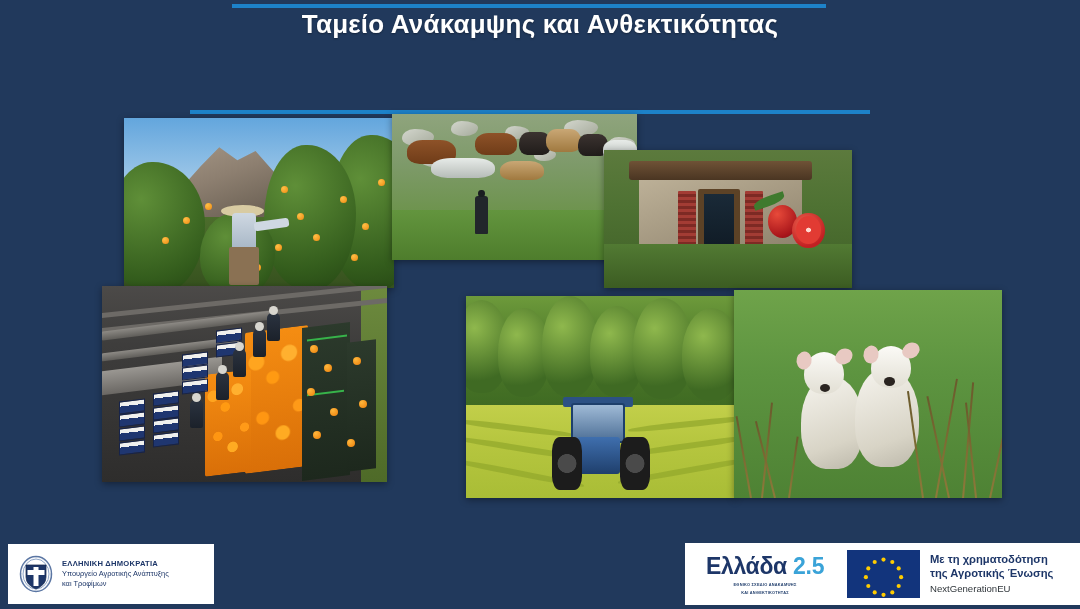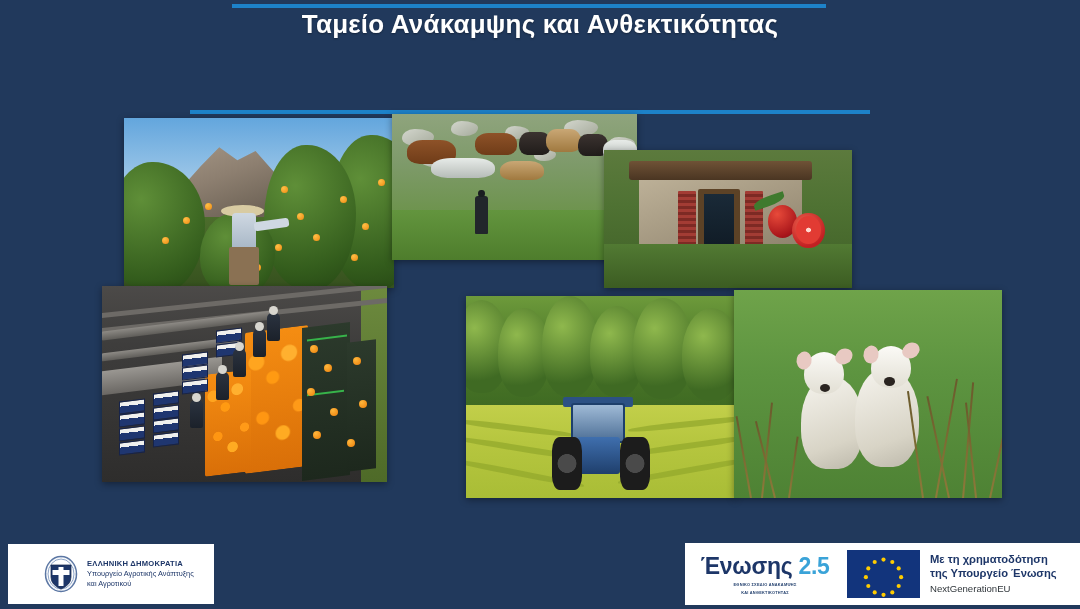--- a/index.html
+++ b/index.html
@@ -316,21 +316,21 @@
   .logo-panel {
     position: absolute;
     background: #ffffff;
   }
   #panel-ministry { left: 8px; top: 544px; width: 206px; height: 60px; }
   #panel-greece   { left: 685px; top: 543px; width: 160px; height: 62px; }
   #panel-eu       { left: 845px; top: 543px; width: 235px; height: 62px; }
 
   .ministry-inner {
     display: flex; align-items: center; height: 100%;
-    padding-left: 36px; gap: 9px;
+    padding-left: 11px; gap: 9px;
   }
   .emblem { width: 34px; height: 38px; flex: 0 0 34px; }
   .ministry-text { color: #1d3668; line-height: 1.32; }
   #ministry-line1 { font-size: 7.6px; font-weight: 700; letter-spacing: .25px; }
   #ministry-line2, #ministry-line3 { font-size: 7.4px; font-weight: 400; }
 
   .greece-inner {
     display: flex; flex-direction: column; align-items: center;
     justify-content: center; height: 100%; gap: 2px;
   }
@@ -540,29 +540,29 @@
         <ellipse cx="34" cy="38" rx="31" ry="35" fill="none" stroke="#5b76a3" stroke-width="3"></ellipse>
         <ellipse cx="34" cy="38" rx="26" ry="30" fill="none" stroke="#8ea4c6" stroke-width="2"></ellipse>
         <ellipse cx="34" cy="38" rx="29" ry="33" fill="none" stroke="#9fb2cf" stroke-width="1" stroke-dasharray="3 3"></ellipse>
         <path d="M14 20 H54 V44 Q54 60 34 68 Q14 60 14 44 Z" fill="#1d3668" stroke="#16294f" stroke-width="1.5"></path>
         <rect x="29" y="24" width="10" height="38" fill="#ffffff"></rect>
         <rect x="17" y="30" width="34" height="10" fill="#ffffff"></rect>
       </svg>
       <div class="ministry-text">
         <div id="ministry-line1">ΕΛΛΗΝΙΚΗ ΔΗΜΟΚΡΑΤΙΑ</div>
         <div id="ministry-line2">Υπουργείο Αγροτικής Ανάπτυξης</div>
-        <div id="ministry-line3">και Αγροτικού</div>
+        <div id="ministry-line3">και Τροφίμων</div>
       </div>
     </div>
   </div>
 
   <div id="panel-greece" class="logo-panel">
     <div class="greece-inner">
       <div id="greece-wordmark">
-        <span>Ένωσης</span><span class="ver"> <span>2.5</span></span>
+        <span>Ελλάδα</span><span class="ver"> <span>2.5</span></span>
       </div>
       <div class="greece-sub">ΕΘΝΙΚΟ ΣΧΕΔΙΟ ΑΝΑΚΑΜΨΗΣ</div>
       <div class="greece-sub">ΚΑΙ ΑΝΘΕΚΤΙΚΟΤΗΤΑΣ</div>
     </div>
   </div>
 
   <div id="panel-eu" class="logo-panel">
     <div class="eu-inner">
       <svg class="eu-flag" viewBox="0 0 90 60">
         <rect width="90" height="60" fill="#12347c"></rect>
@@ -576,19 +576,19 @@
           <circle cx="45" cy="56" r="2.6"></circle>
           <circle cx="34" cy="53" r="2.6"></circle>
           <circle cx="26" cy="45" r="2.6"></circle>
           <circle cx="23" cy="34" r="2.6"></circle>
           <circle cx="26" cy="23" r="2.6"></circle>
           <circle cx="34" cy="15" r="2.6"></circle>
         </g>
       </svg>
       <div class="eu-text">
         <div id="eu-line1">Με τη χρηματοδότηση</div>
-        <div id="eu-line2">της Υπουργείο Ένωσης</div>
+        <div id="eu-line2">της Αγροτικής Ένωσης</div>
         <div id="eu-line3">NextGenerationEU</div>
       </div>
     </div>
   </div>
 
 </div>
 
 </body></html>

